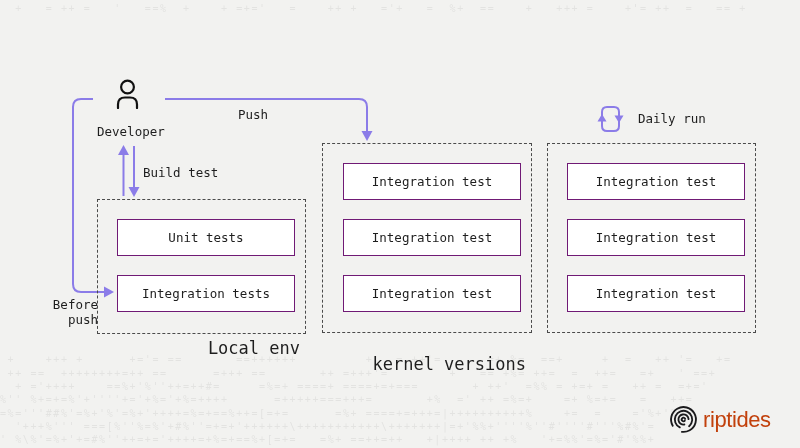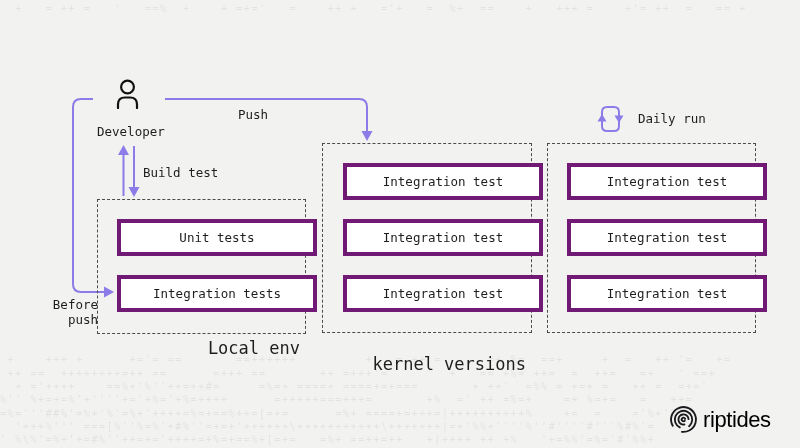--- a/index.html
+++ b/index.html
@@ -17,35 +17,35 @@
     user-select:none;
   }
   
   .lbl{position:absolute;font-size:12.5px;line-height:15px;white-space:pre;}
   .lbl.right{text-align:right;}
   
   .env{
     position:absolute;border:1px dashed #4b4b4b;background:transparent;
   }
   .testbox{
-    position:absolute;width:200px;height:37px;
-    background:#ffffff;border:4px solid #701a75;
+    position:absolute;width:178px;height:37px;
+    background:#ffffff;border:1px solid #701a75;
     display:flex;align-items:center;justify-content:center;
     font-size:12.5px;box-sizing:border-box;text-align:center;
   }
   .caption{
     position:absolute;font-size:17px;line-height:16px;text-align:right;white-space:pre;
   }
   .overlay{position:absolute;left:0;top:0;pointer-events:none;}
   .logo{
     position:absolute;left:669px;top:405px;display:flex;align-items:center;gap:5px;
   }
   .logo-text{
     font-family:"Liberation Sans","DejaVu Sans",sans-serif;
-    font-size:22px;font-weight:500;letter-spacing:-0.4px;color:#000000;
+    font-size:22px;font-weight:500;letter-spacing:-0.4px;color:#c2410c;
     line-height:29px;
   }
 </style>
 </head>
 <body>
 
 <div class="canvas">
 
   <div class="tx" style="top:3px">  +   = ++ =   '   ==%  +    + =+='   =    ++ +   ='+   =  %+  ==    +   +++ =    +'= ++  =   == +</div>
   <div class="tx" style="top:354px"> +    +++ +      +='= ==       ==++++++         +   = ++'=      =+ %=  ==+     +  =   ++ '=   +=</div>

